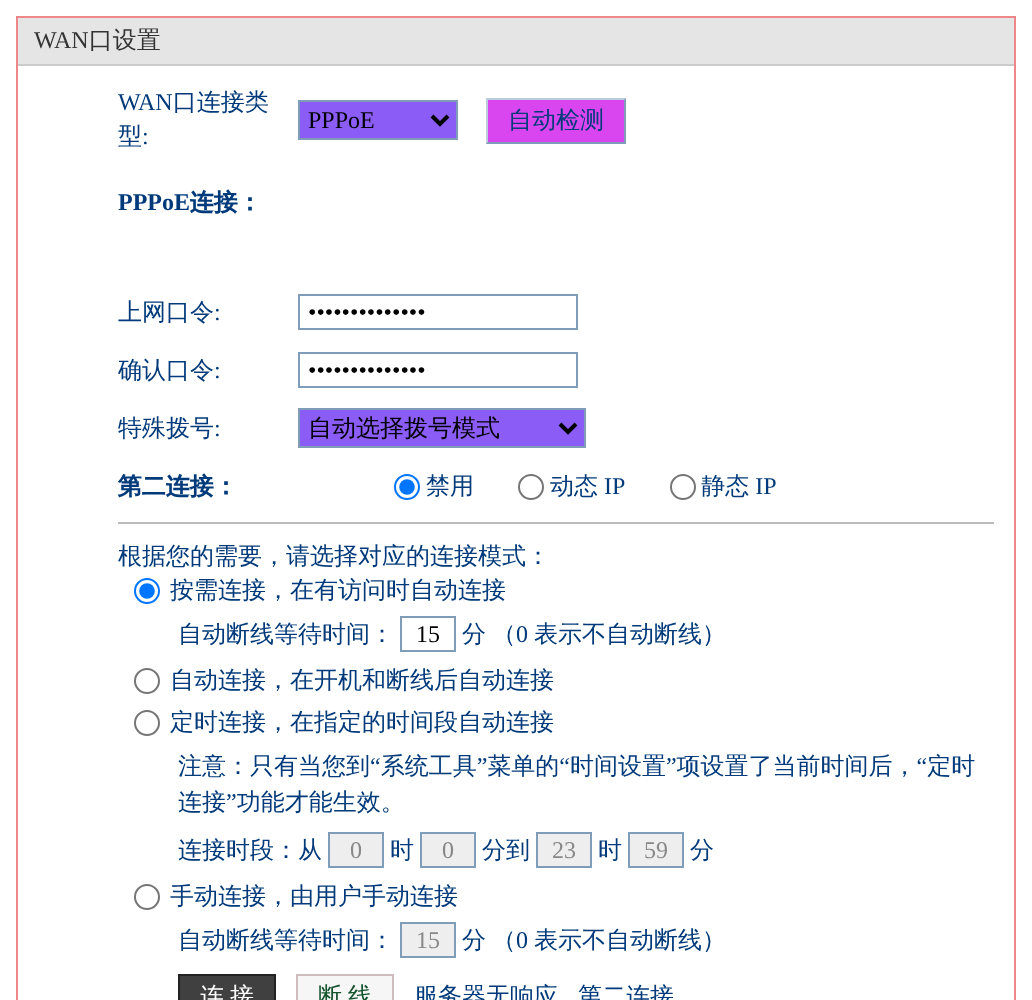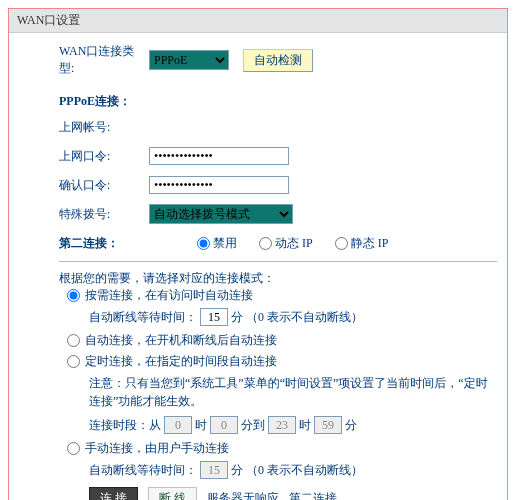--- a/index.html
+++ b/index.html
@@ -38,41 +38,41 @@
   }
   .lbl-strong { font-weight: bold; }
   .sect-head {
     font-weight: bold;
     margin: 16px 0 6px 0;
   }
   select {
     font-family: inherit;
     font-size: 12px;
     height: 20px;
-    background: #0f766e;
+    background: #8b5cf6;
     border: 1px solid #7f9db9;
   }
   input[type=text], input[type=password] {
     font-family: inherit;
     font-size: 12px;
     height: 18px;
     padding: 1px 4px;
     border: 1px solid #7f9db9;
     width: 140px;
   }
   input[type=text].small { width: 28px; text-align: center; }
   input[type=text].small[disabled] { background: #eee; color: #888; }
   .btn {
     font-family: inherit;
     font-size: 12px;
     padding: 2px 10px;
     border: 1px solid #7f9db9;
     border-top-color:#bcd;
     border-left-color:#bcd;
-    background: #fef9c3;
+    background: #d946ef;
     cursor: pointer;
     color: #003a7a;
   }
   .btn.primary { background:#404040; color:#fff; border:1px solid #222; }
   .btn.disabled { color:#14532d; background:#f6f6f6; border:1px solid #d0bcbc; cursor:default; }
   .radio-row { display:flex; align-items:center; gap:22px;padding-left:48px; }
   .radio-row label { display:flex; align-items:center; gap:3px; }
   .radio-row input { margin:0; }
   .hr { border-top:1px solid #bbb; margin:4px 0 8px 0; }
   .note { margin-left: 0; }
@@ -98,21 +98,20 @@
       <select style="width:80px;">
         <option>PPPoE</option>
       </select>
       <span style="width:14px;"></span>
       <button class="btn">自动检测</button>
     </div>
 
     <div class="sect-head">PPPoE连接：</div>
 
     <div class="row">
-      <span class="lbl">上网帐号:</span>
     </div>
 
     <div class="row">
       <span class="lbl">上网口令:</span>
       <input type="text" value="••••••••••••••" style="">
     </div>
 
     <div class="row">
       <span class="lbl">确认口令:</span>
       <input type="text" value="••••••••••••••" style="">

